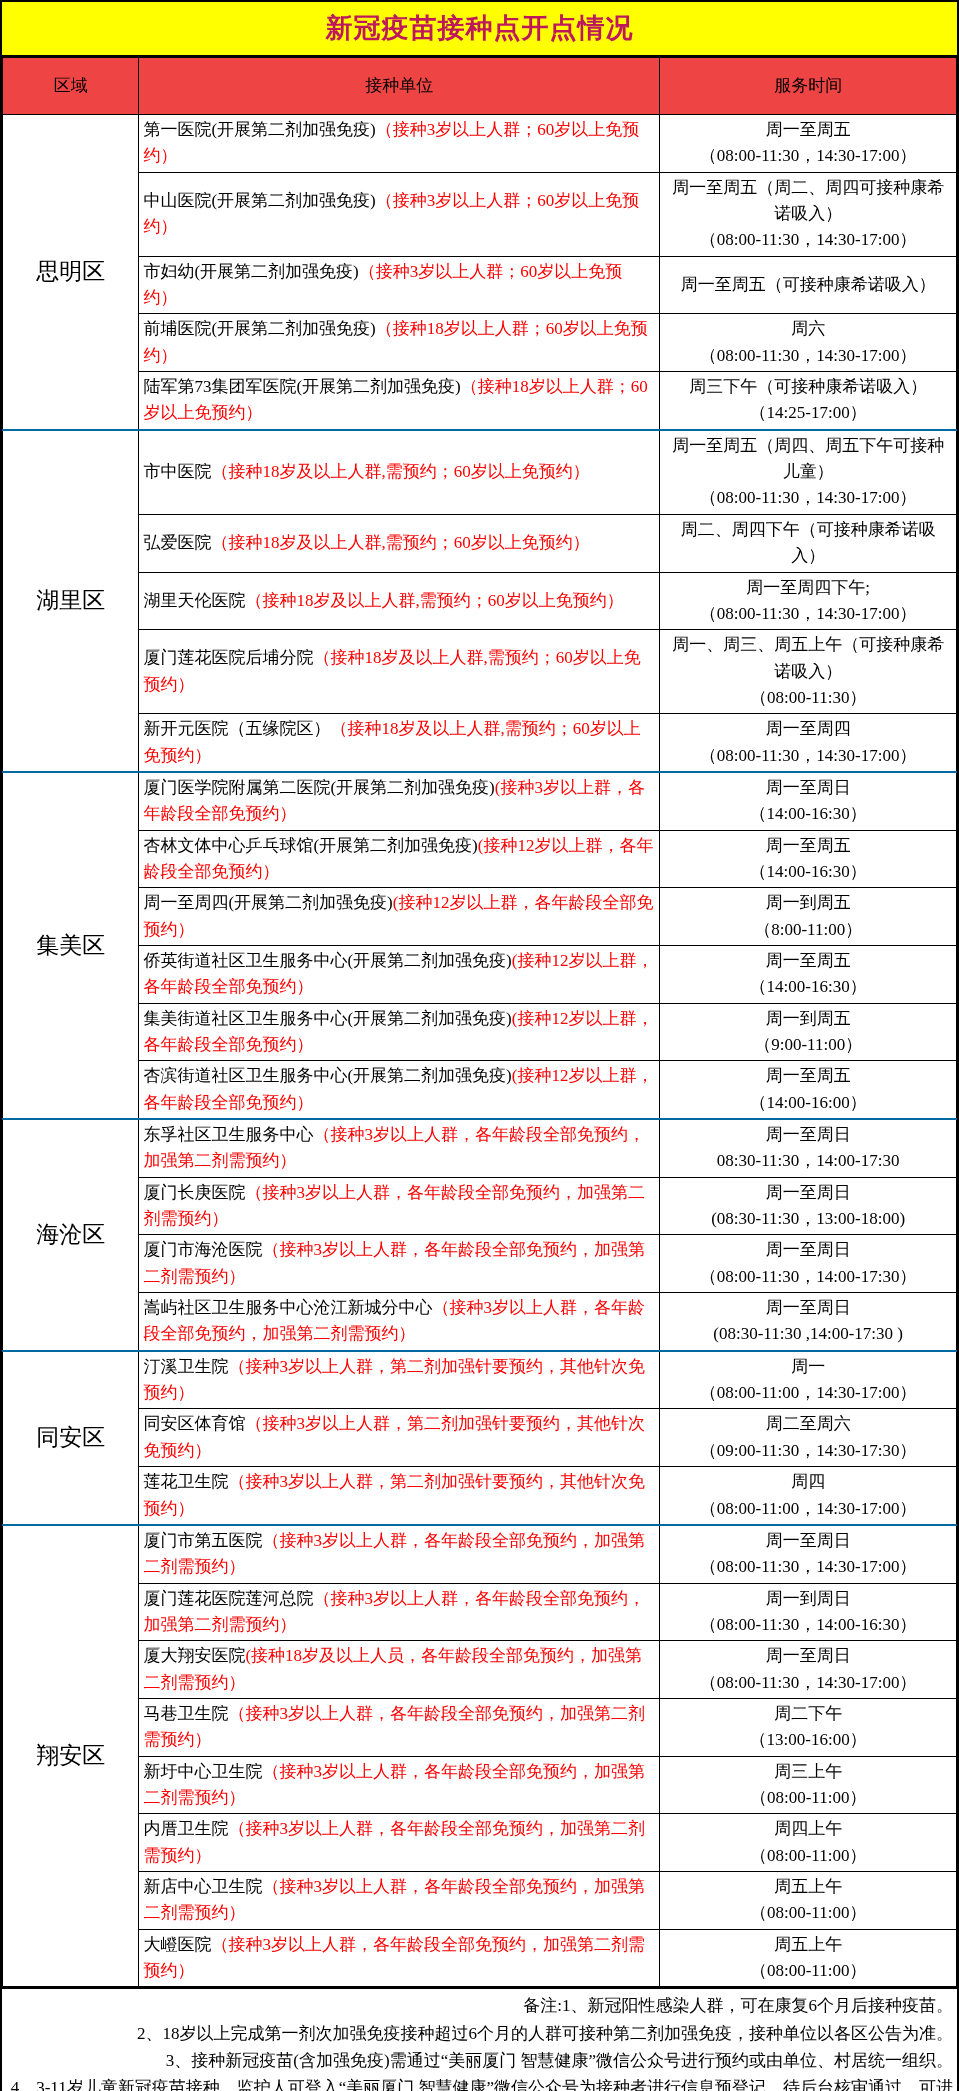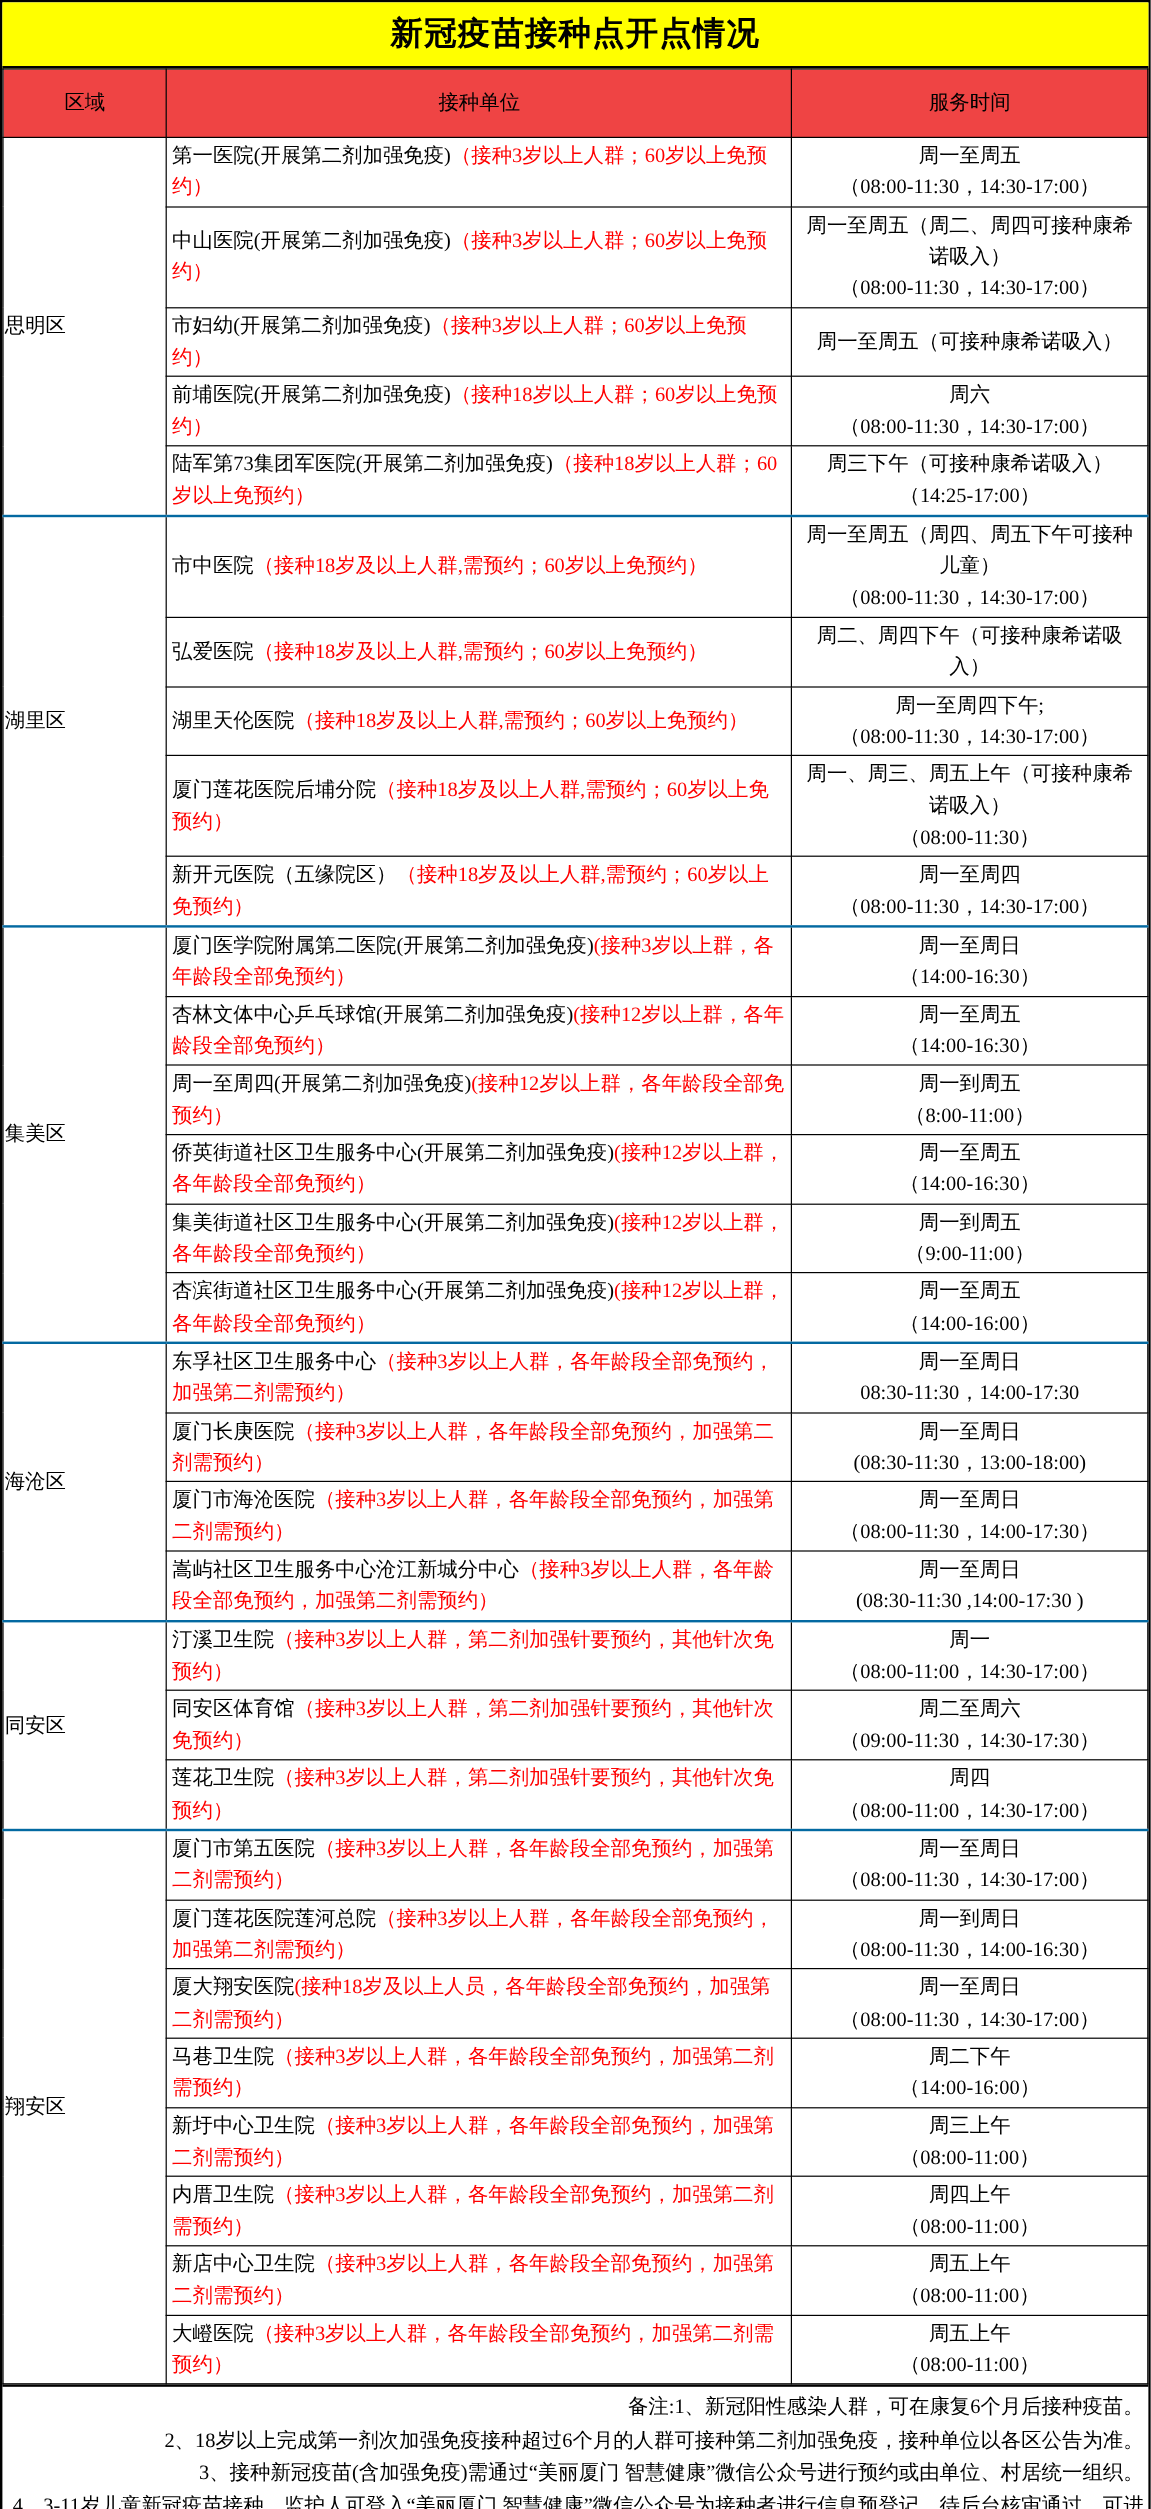--- a/index.html
+++ b/index.html
@@ -1,29 +1,29 @@
 <!DOCTYPE html>
 <html><head>
 <meta charset="utf-8">
 <style>
   html,body { margin:0; padding:0; background:#ffffff; }
   body { font-family:"Liberation Serif","DejaVu Serif",serif; color:#000; }
   .sheet { width:955px; border:2px solid #000; background:#fff; }
   .title-bar {
-    background:#FFFF00; color:#000000; font-weight:bold; font-size:27px;
+    background:#FFFF00; color:#be185d; font-weight:bold; font-size:27px;
     text-align:center; padding:8px 0 9px 0; border-bottom:2px solid #000;
     letter-spacing:1px;
   }
   table { width:100%; border-collapse:collapse; table-layout:fixed; }
   col.c-region { width:14.3%; }
   col.c-unit  { width:54.6%; }
   col.c-time  { width:31.1%; }
   th, td { border:1px solid #000; font-size:17px; line-height:1.55; vertical-align:middle; }
   th { font-weight:normal; height:54px; text-align:center; background:#ef4444; }
-  td.district { text-align:left; font-size:17px;font-family:Liberation Serif, serif; }
+  td.district { text-align:center; font-size:23px;font-family:Liberation Serif, serif; }
   td.unit { padding:2px 5px 2px 4px; text-align:left; }
   td.time { padding:2px 4px; text-align:center; white-space:pre-line; }
   .red { color:#FF0000; }
   tr.group-start td { border-top:2px solid #0369a1; }
   .notes { border-top:2px solid #000; padding:3px 4px 6px 3px; }
   .note-line { font-size:17px; line-height:1.6;text-align:right; }
 </style>
 </head>
 <body>
 
@@ -180,21 +180,21 @@
 （08:00-11:30，14:00-16:30）</td>
       </tr>
       <tr>
         <td class="unit"><span>厦大翔安医院</span><span class="red">(接种18岁及以上人员，各年龄段全部免预约，加强第二剂需预约）</span></td>
         <td class="time">周一至周日
 （08:00-11:30，14:30-17:00）</td>
       </tr>
       <tr>
         <td class="unit"><span>马巷卫生院</span><span class="red">（接种3岁以上人群，各年龄段全部免预约，加强第二剂需预约）</span></td>
         <td class="time">周二下午
-（14:00-16:00）</td>
+（13:00-16:00）</td>
       </tr>
       <tr>
         <td class="unit"><span>新圩中心卫生院</span><span class="red">（接种3岁以上人群，各年龄段全部免预约，加强第二剂需预约）</span></td>
         <td class="time">周三上午
 （08:00-11:00）</td>
       </tr>
       <tr>
         <td class="unit"><span>内厝卫生院</span><span class="red">（接种3岁以上人群，各年龄段全部免预约，加强第二剂需预约）</span></td>
         <td class="time">周四上午
 （08:00-11:00）</td>

